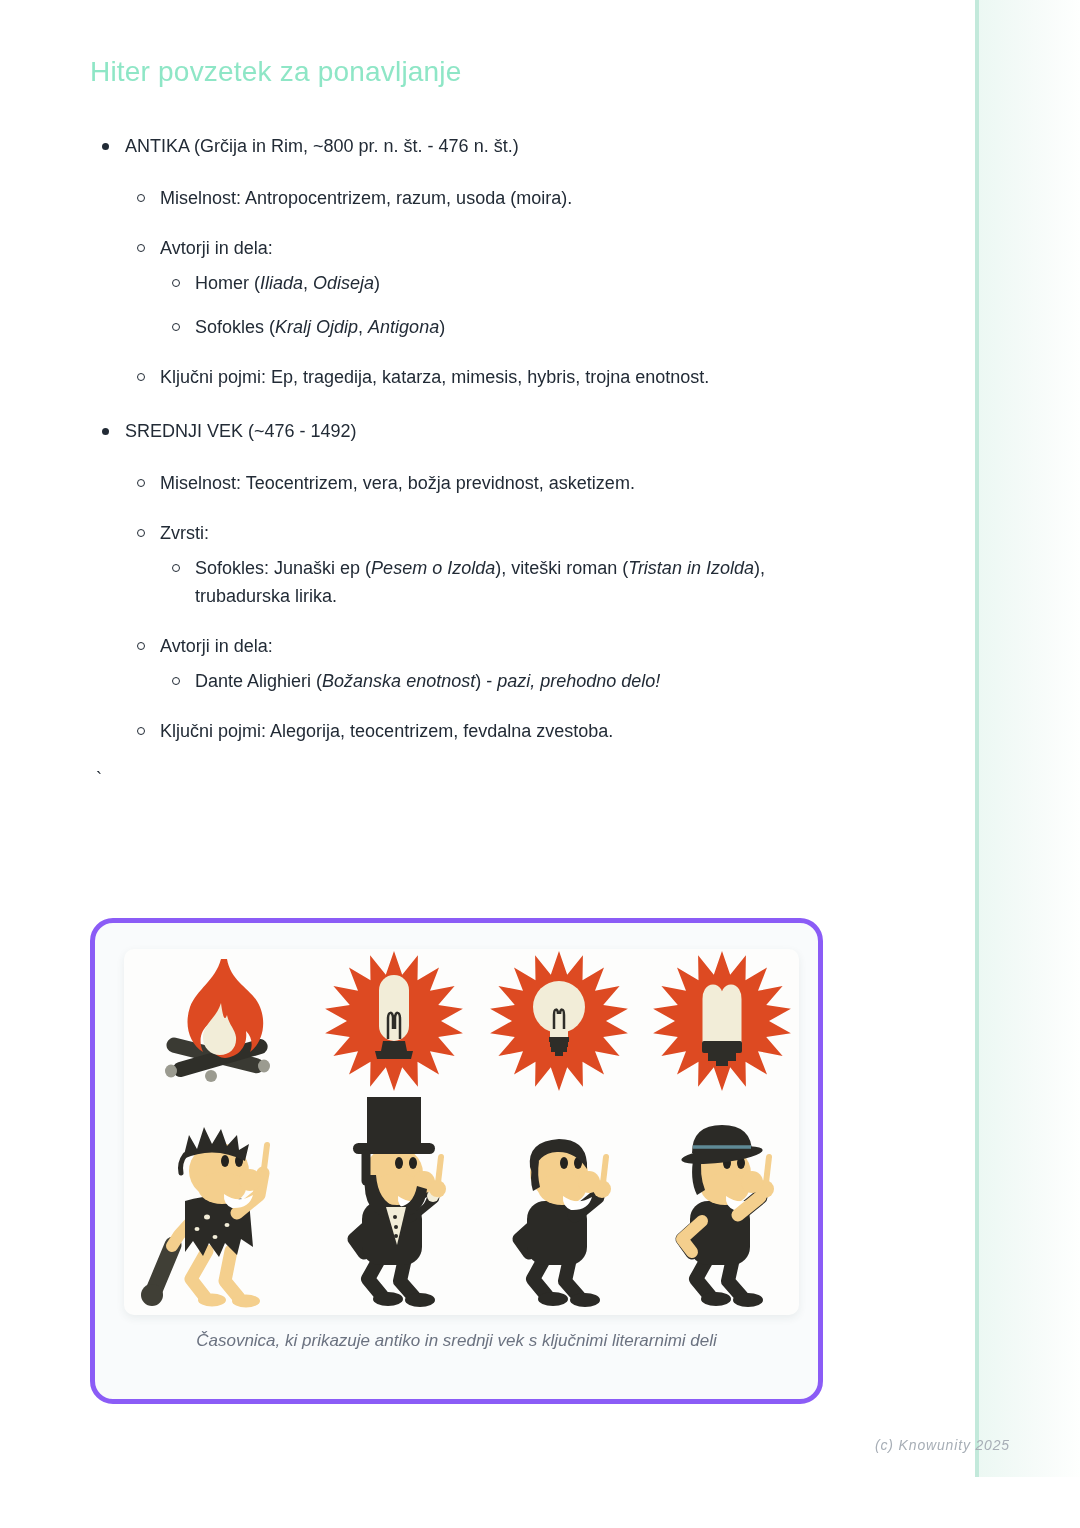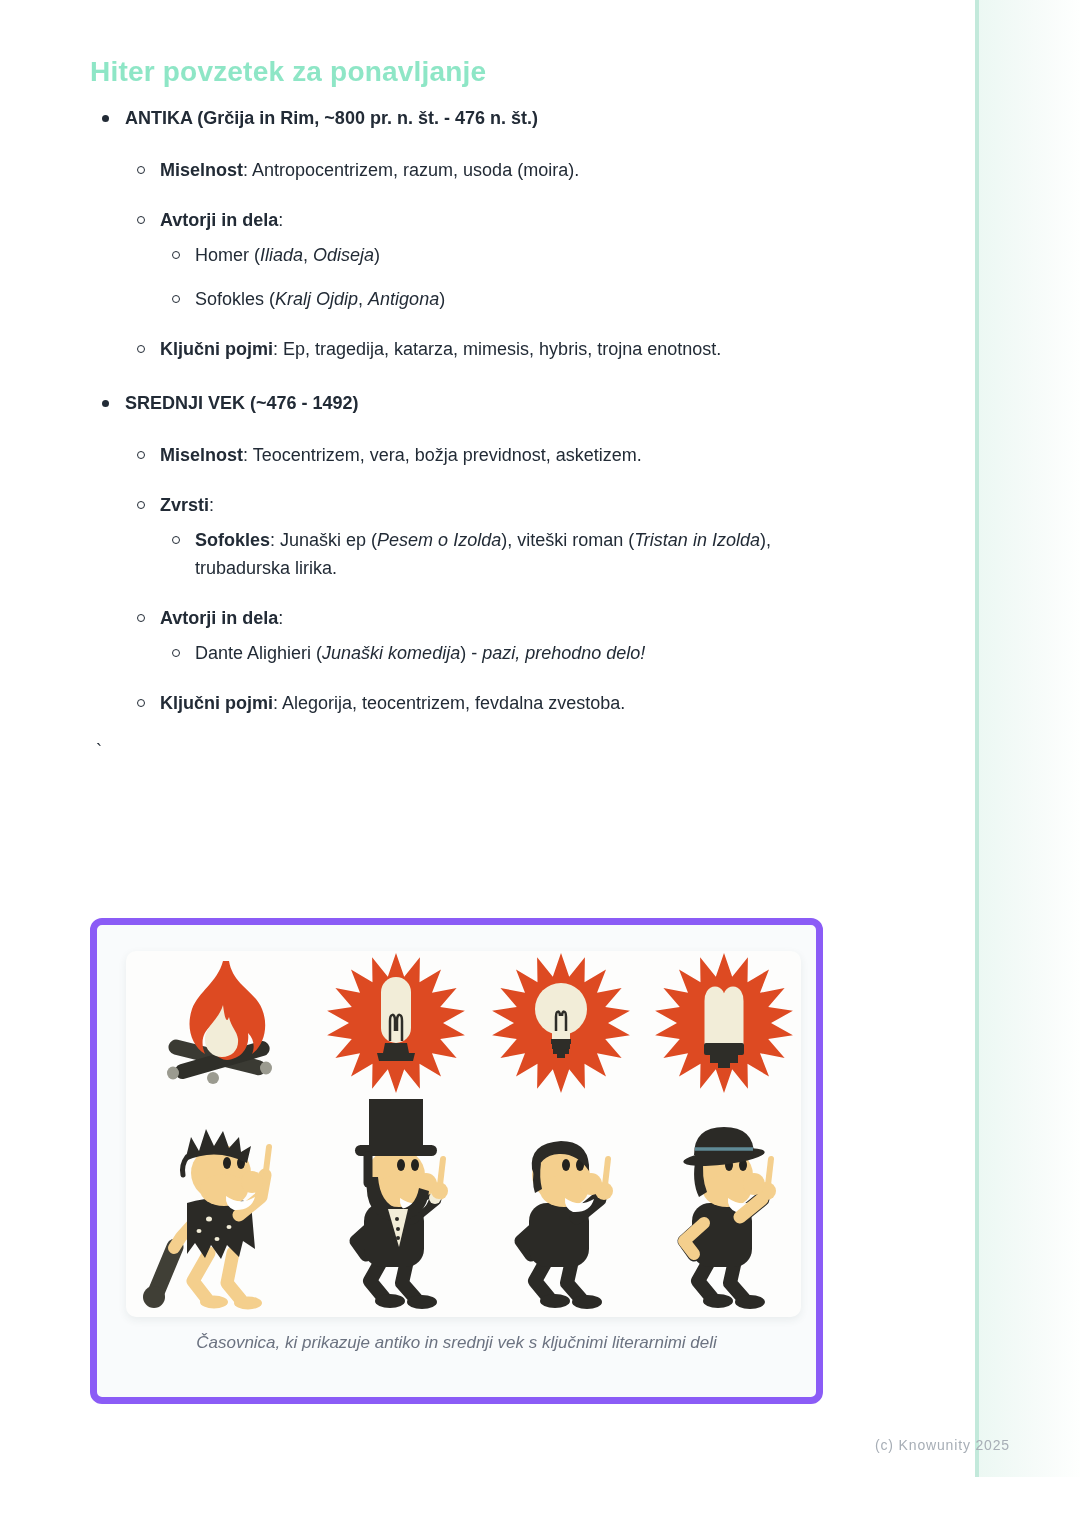--- a/index.html
+++ b/index.html
@@ -8,55 +8,55 @@
     background:#ffffff;color:#222B36;
     font-family:"Liberation Sans", sans-serif;
   }
   
   .side-band{
     position:absolute;top:0;right:0;width:101px;height:1477px;z-index:1;
     border-left:4px solid #C3E9DB;
     background:linear-gradient(to right,#ECF8F3 0%,#F6FBF9 55%,#FEFFFE 100%);
   }
   .page-title{
-    margin:56px 0 16px 90px;
-    font-size:28px;font-weight:bold;color:#8EE6C6;letter-spacing:.2px;
+    margin:56px 0 44px 90px;
+    font-size:28px;font-weight:normal;color:#8EE6C6;letter-spacing:.2px;
   }
   .content{margin-left:90px;width:742px;position:relative;z-index:2;}
   .olist{list-style:none;margin:0;padding:0;}
   .oitem{position:relative;padding-left:35px;font-size:18px;line-height:28px;}
   .olist.l0 > .oitem + .oitem{margin-top:26px;}
   .olist.l1 > .oitem + .oitem{margin-top:22px;}
   .olist.l2 > .oitem + .oitem{margin-top:16px;}
   ul.olist.l1{margin-top:24px;}
   ul.olist.l2{margin-top:7px;}
   .marker{position:absolute;left:12px;top:11px;width:7px;height:7px;border-radius:50%;}
   .marker.solid{background:#222B36;}
   .marker.hollow{width:6px;height:6px;background:transparent;border:1.8px solid #222B36;top:10px;}
-  .runs .b{font-weight:bold;}
+  .runs .b{font-weight:normal;}
   .runs .i{font-style:italic;}
   .stray-mark{margin:24px 0 0 6px;font-size:18px;color:#222B36;}
   
   .figure-card{
     position:absolute;left:90px;top:918px;width:733px;height:486px;z-index:2;
-    background:#F9FBFC;border:7px solid #8b5cf6;border-radius:12px;box-sizing:border-box;
+    background:#F9FBFC;border:5px solid #8b5cf6;border-radius:23px;box-sizing:border-box;
   }
   .figure-panel{
     position:absolute;left:29px;top:26px;width:675px;height:366px;
     background:#FDFDFC;border-radius:10px;overflow:hidden;
     box-shadow:0 3px 8px rgba(40,60,70,.08);
   }
   .figure-panel svg{display:block;}
   .figure-caption{
     position:absolute;left:0;top:408px;width:100%;text-align:center;
     font-style:italic;font-size:17px;color:#6B7280;
   }
   .page-footer{
     position:absolute;top:1437px;right:70px;z-index:3;
-    font-size:14px;color:#A7AEB6;letter-spacing:.06em;
+    font-size:14px;color:#A7AEB6;letter-spacing:.06em;font-style:italic;
   }
 </style>
 </head>
 <body>
 
 <div class="side-band"></div>
 
 <h1 class="page-title">Hiter povzetek za ponavljanje</h1>
 
 <div class="content">
@@ -69,21 +69,21 @@
                 <li class="oitem l2"><span class="marker hollow"></span><span class="runs"><span>Sofokles (</span><span class="i">Kralj Ojdip</span><span>, </span><span class="i">Antigona</span><span>)</span></span></li>
               </ul></li>
             <li class="oitem l1"><span class="marker hollow"></span><span class="runs"><span class="b">Ključni pojmi</span><span>: Ep, tragedija, katarza, mimesis, hybris, trojna enotnost.</span></span></li>
           </ul></li>
         <li class="oitem l0"><span class="marker solid"></span><span class="runs"><span class="b">SREDNJI VEK (~476 - 1492)</span></span><ul class="olist l1">
             <li class="oitem l1"><span class="marker hollow"></span><span class="runs"><span class="b">Miselnost</span><span>: Teocentrizem, vera, božja previdnost, asketizem.</span></span></li>
             <li class="oitem l1"><span class="marker hollow"></span><span class="runs"><span class="b">Zvrsti</span><span>:</span></span><ul class="olist l2">
                 <li class="oitem l2"><span class="marker hollow"></span><span class="runs"><span class="b">Sofokles</span><span>: Junaški ep (</span><span class="i">Pesem o Izolda</span><span>), viteški roman (</span><span class="i">Tristan in Izolda</span><span>), trubadurska lirika.</span></span></li>
               </ul></li>
             <li class="oitem l1"><span class="marker hollow"></span><span class="runs"><span class="b">Avtorji in dela</span><span>:</span></span><ul class="olist l2">
-                <li class="oitem l2"><span class="marker hollow"></span><span class="runs"><span>Dante Alighieri (</span><span class="i">Junaški komedija</span><span>) - </span><span class="i">pazi, prehodno delo!</span></span></li>
+                <li class="oitem l2"><span class="marker hollow"></span><span class="runs"><span>Dante Alighieri (</span><span class="i">Božanska enotnost</span><span>) - </span><span class="i">pazi, prehodno delo!</span></span></li>
               </ul></li>
             <li class="oitem l1"><span class="marker hollow"></span><span class="runs"><span class="b">Ključni pojmi</span><span>: Alegorija, teocentrizem, fevdalna zvestoba.</span></span></li>
           </ul></li>
       </ul>
     </div>
   <div class="stray-mark">`</div>
 </div>
 
 <div class="figure-card">
   <div class="figure-panel">

